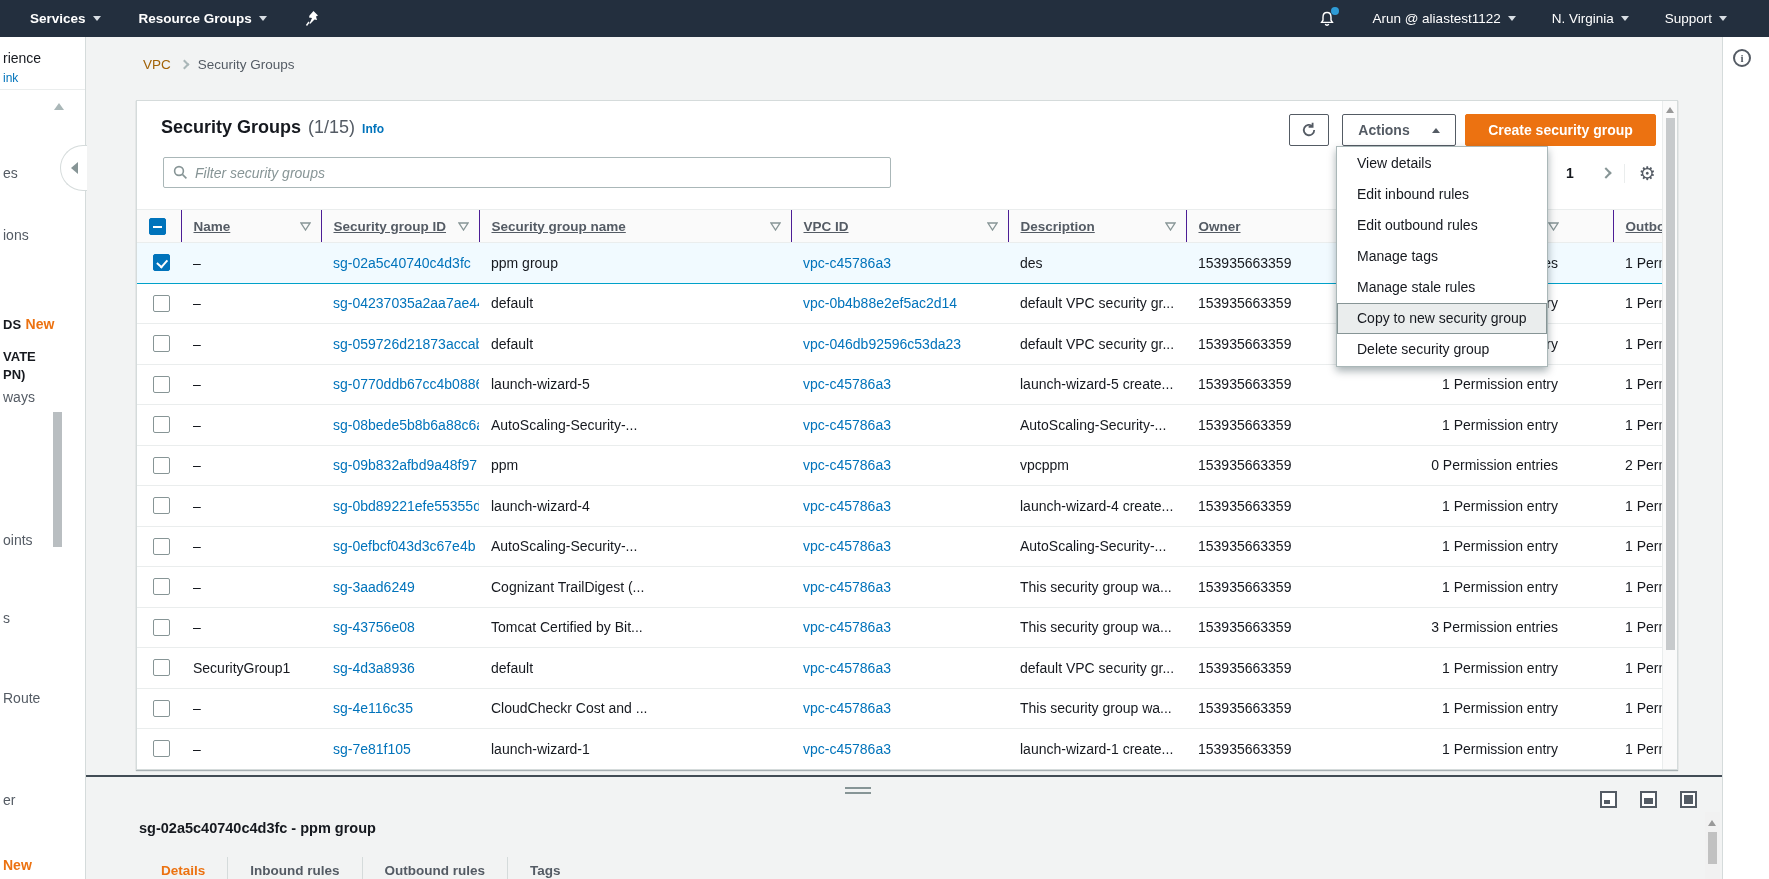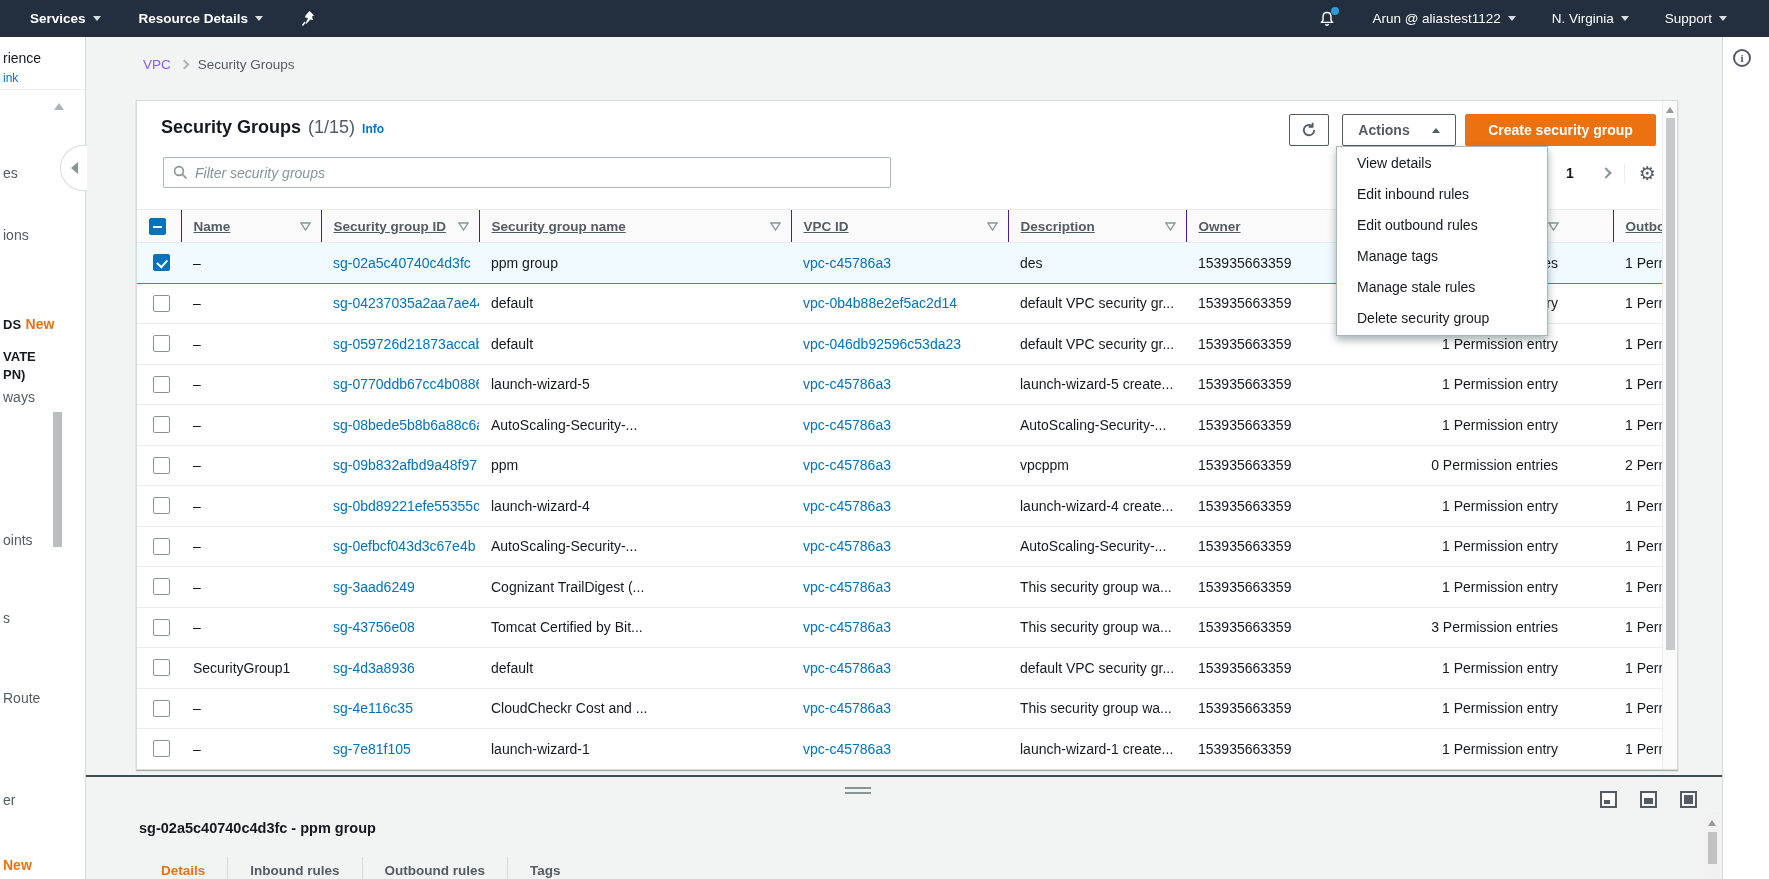--- a/index.html
+++ b/index.html
@@ -30,21 +30,21 @@
   .side-thumb { position:absolute; left:53px; top:375px; width:9px; height:135px; background:#b9bec1; }
   .collapse-tab { position:absolute; left:60px; top:108px; width:27px; height:46px; background:#fff; border:1px solid #d5dbdb; border-right:none; border-radius:23px 0 0 23px; cursor:pointer; display:flex; align-items:center; justify-content:center; }
   .arrow-left { width:0; height:0; border-top:6px solid transparent; border-bottom:6px solid transparent; border-right:7px solid #879596; }
 
   
   .help-rail { position:absolute; left:1722px; top:37px; width:47px; height:842px; background:#ffffff; border-left:1px solid #d5dbdb; z-index:4; }
   .info-circle { position:absolute; left:10px; top:12px; width:18px; height:18px; border:2px solid #545b64; border-radius:50%; color:#545b64; font-size:11px; font-weight:700; font-family:"Liberation Serif", serif; display:flex; align-items:center; justify-content:center; cursor:pointer; }
 
   
   .breadcrumb { position:absolute; left:143px; top:57px; display:flex; align-items:center; gap:10px; font-size:13.5px; z-index:6; }
-  .crumb-link { color:#8b5cf6; cursor:pointer; }
+  .crumb-link { color:#a16207; cursor:pointer; }
   .crumb-sep { width:7px; height:7px; border-top:2px solid #aab7b8; border-right:2px solid #aab7b8; transform:rotate(45deg); }
   .crumb-current { color:#545b64; }
 
   
   .card { position:absolute; left:136px; top:100px; width:1542px; height:670px; background:#ffffff; border:1px solid #d5dbdb; box-shadow:0 1px 1px 0 rgba(0,28,36,.3); overflow:hidden; z-index:10; }
   .card-title { position:absolute; left:24px; top:16px; display:flex; align-items:baseline; gap:7px; }
   .card-title .t-main { font-size:18px; font-weight:700; color:#16191f; }
   .card-title .t-count { font-size:18px; color:#545b64; font-weight:400; }
   .card-title .t-info { font-size:12px; font-weight:700; color:#0073bb; cursor:pointer; margin-left:0; }
 
@@ -124,21 +124,21 @@
 
 <div class="page">
 
   <div class="topnav">
     <div class="nav-left">
       <div class="nav-item">
         <span>Services</span>
         <span class="caret-down"></span>
       </div>
       <div class="nav-item">
-        <span>Resource Details</span>
+        <span>Resource Groups</span>
         <span class="caret-down"></span>
       </div>
       <div class="nav-item">
         <svg width="15" height="17" viewBox="0 0 15 17">
           <path d="M8.5 1 L13 5.5 L11 6.5 L12 10 L9.5 9.5 L5 14 L4.5 13.5 L7 8 L4 7.5 L4.5 5.5 Z" fill="#ffffff"></path>
           <line x1="4" y1="12" x2="1.5" y2="15.5" stroke="#ffffff" stroke-width="1.4"></line>
         </svg>
       </div>
     </div>
     <div class="nav-right">
@@ -510,20 +510,21 @@
       <div class="menu-item">View details</div>
 
       <div class="menu-item">Edit inbound rules</div>
 
       <div class="menu-item">Edit outbound rules</div>
 
       <div class="menu-item">Manage tags</div>
 
       <div class="menu-item">Manage stale rules</div>
 
+      <div class="menu-item highlighted">Copy to new security group</div>
 
       <div class="menu-item">Delete security group</div>
     </div>
 
   <div class="splitter"></div>
   <div class="split-handle">
     <div class="bar"></div>
     <div class="bar"></div>
   </div>
 

